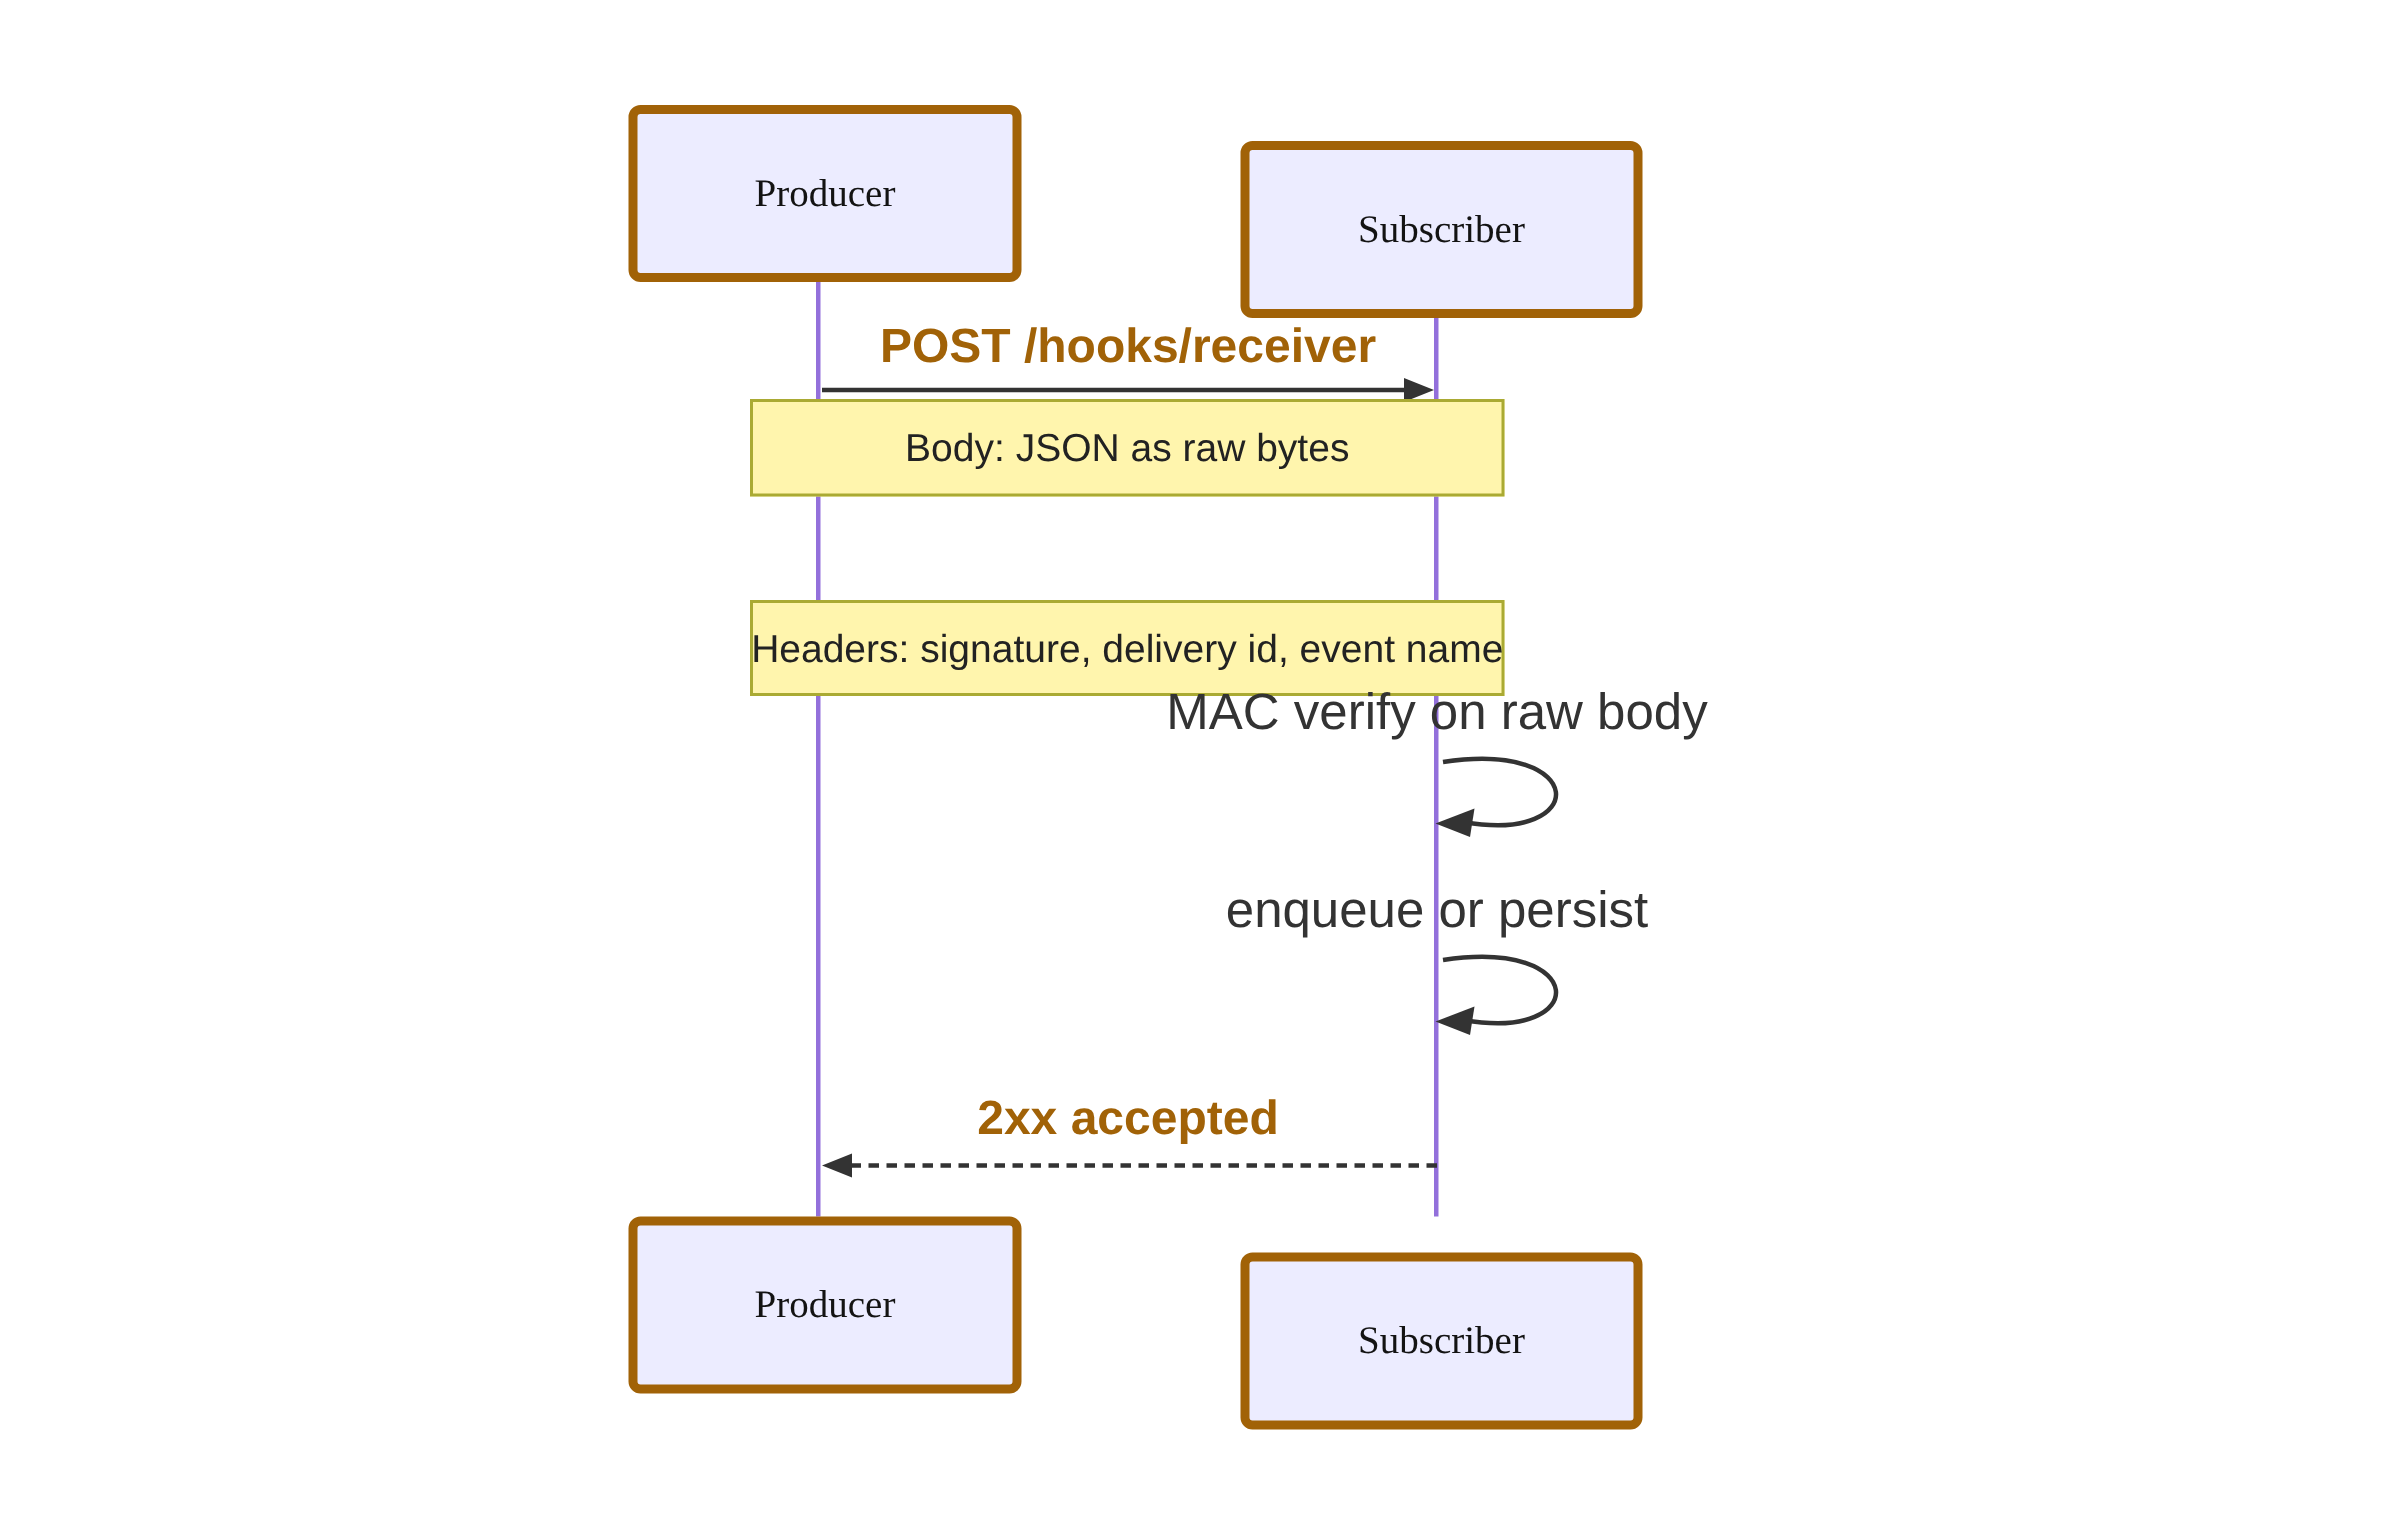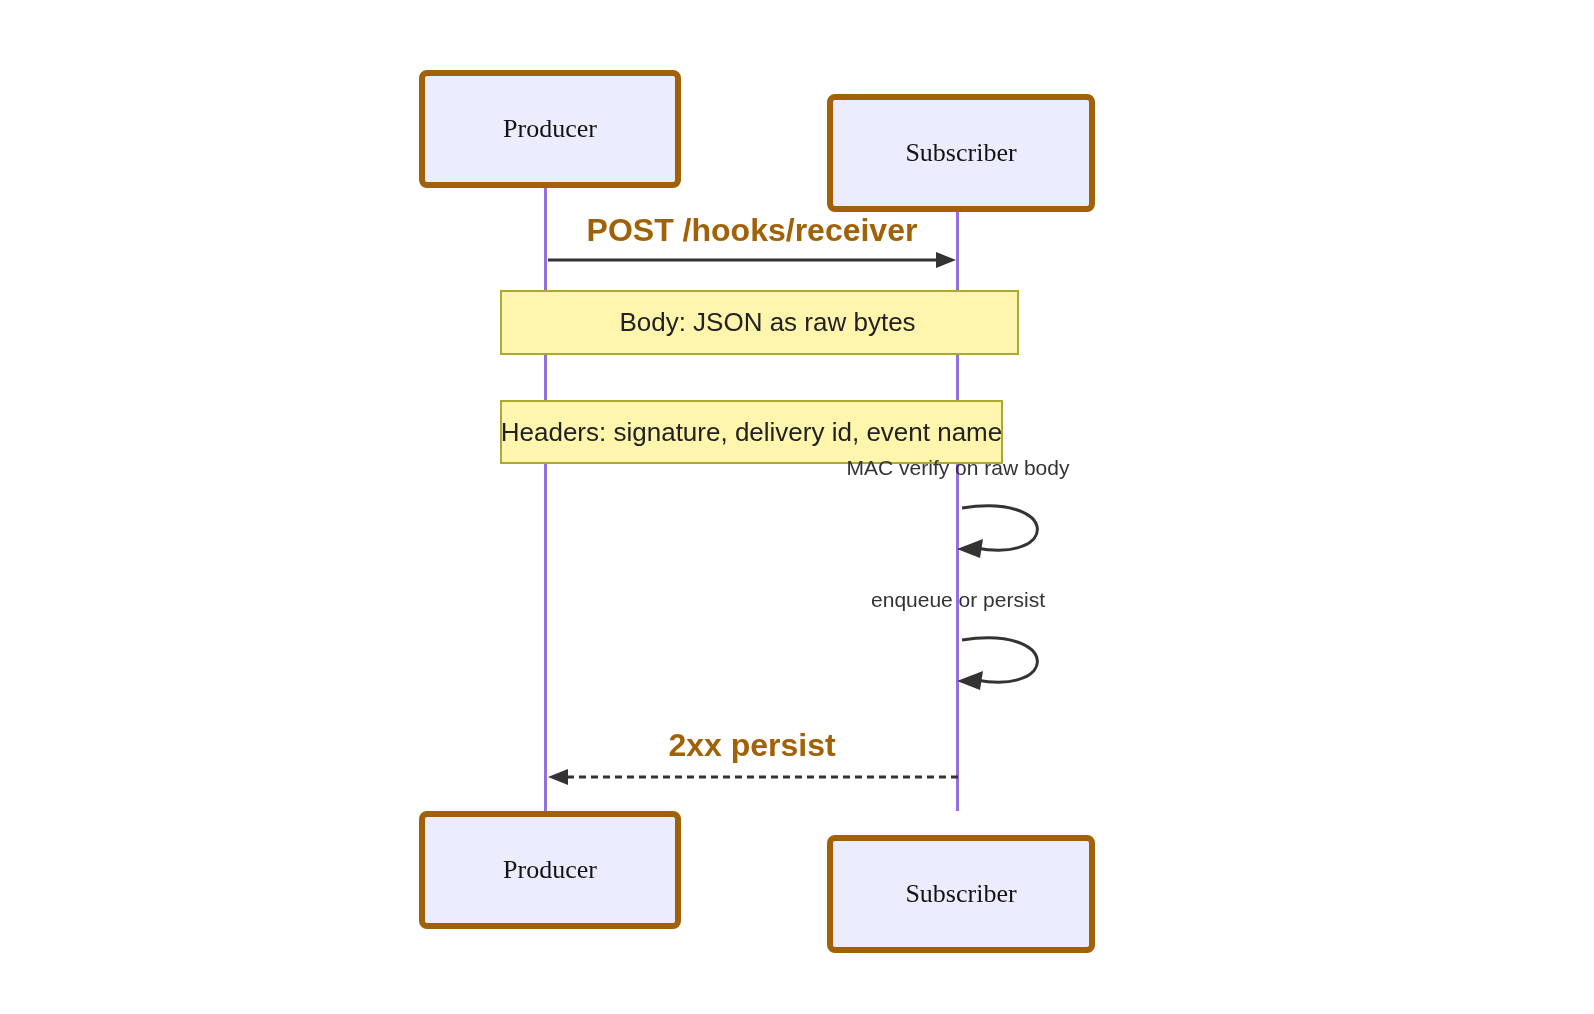--- a/index.html
+++ b/index.html
@@ -46,40 +46,40 @@
     font-size: 32px;
     color: #a16207;
     white-space: nowrap;
     z-index: 2;
     font-weight: bold;
   }
   .self-label {
     position: absolute;
     left: 958px;
     transform: translateX(-50%);
-    font-size: 21px;
+    font-size: 34px;
     color: #333333;
     white-space: nowrap;
     z-index: 2;
   }
   .note {
     position: absolute;
     left: 500px;
     width: 499px;
     background: #FFF5AD;
     border: 2px solid #AAAA33;
     display: flex;
     align-items: center;
     justify-content: center;
     font-size: 26px;
     color: #222222;
     white-space: nowrap;
     z-index: 2;
   }
-  .note.note-body    { top: 290px; height: 61px; padding-left: 16px; }
+  .note.note-body    { top: 266px; height: 61px; }
   .note.note-headers { top: 364px; height: 60px; margin-top: 36px; }
   svg.overlay {
     position: absolute;
     left: 0; top: 0;
     width: 1594px;
     height: 1014px;
     z-index: 2;
     pointer-events: none;
   }
 </style>
@@ -126,21 +126,21 @@
   <div class="note note-body">
     <span>Body: JSON as raw bytes</span>
   </div>
   <div class="note note-headers">
     <span>Headers: signature, delivery id, event name</span>
   </div>
 
   <div class="self-label" style="top: 456px;">MAC verify on raw body</div>
   <div class="self-label" style="top: 588px;">enqueue or persist</div>
 
-  <div class="msg-label" style="top: 727px;">2xx persist</div>
+  <div class="msg-label" style="top: 727px;">2xx accepted</div>
 
   <div class="actor-box producer bottom">
     <span>Producer</span>
   </div>
   <div class="actor-box subscriber bottom">
     <span>Subscriber</span>
   </div>
 
 </div>
 

